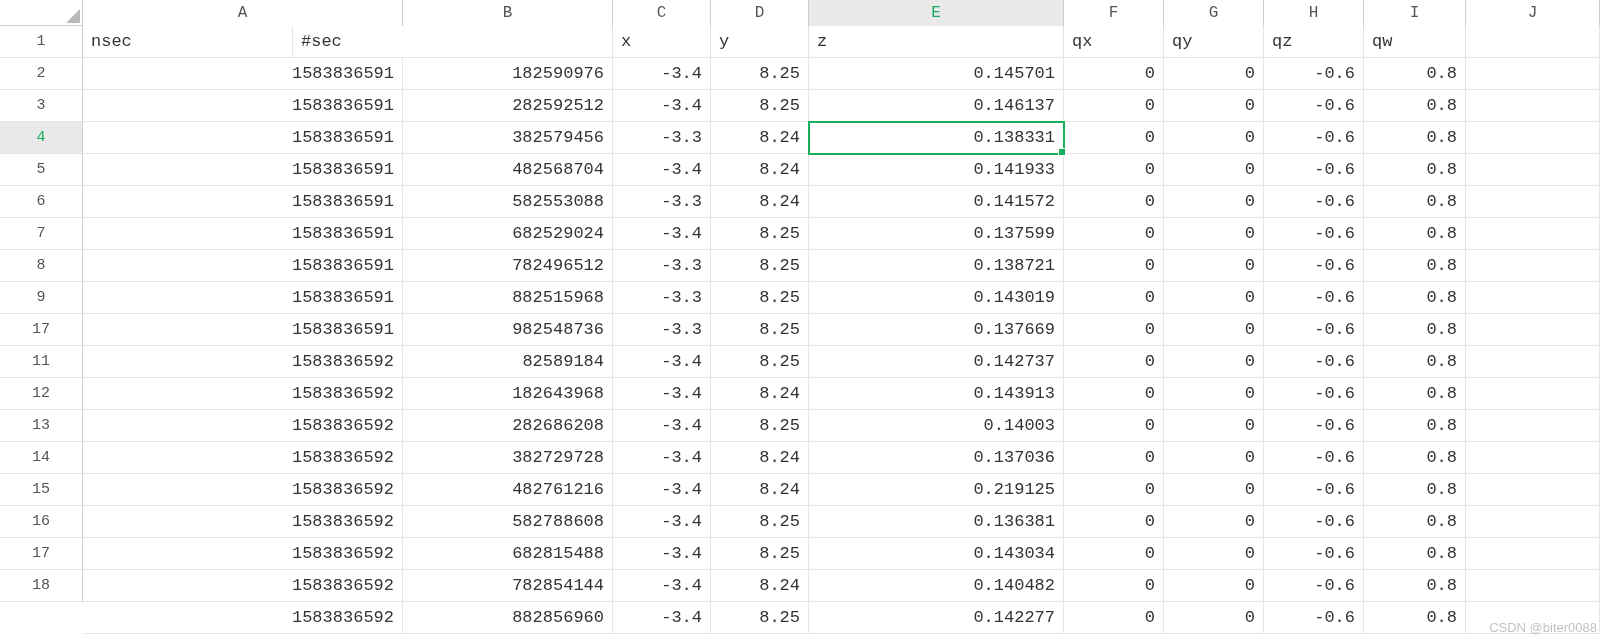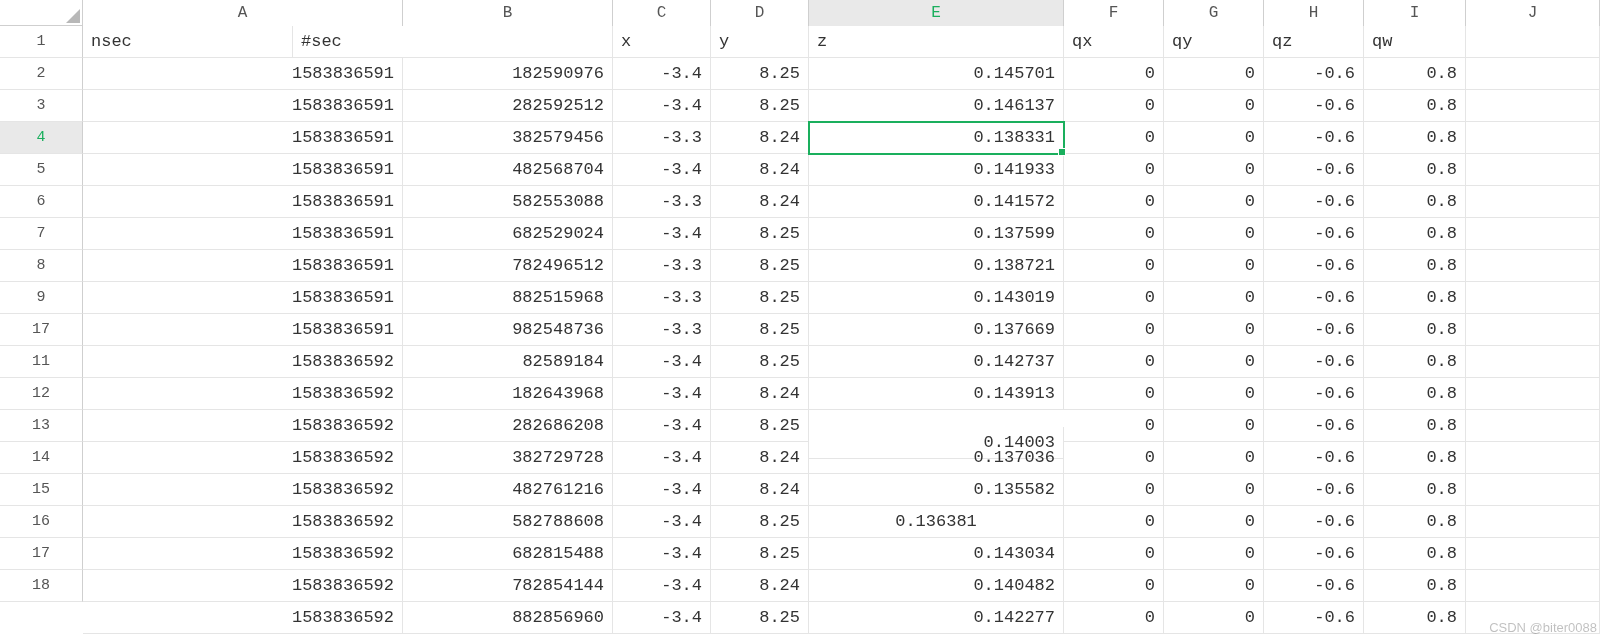--- a/index.html
+++ b/index.html
@@ -329,21 +329,21 @@
         <div class="cell num" style="width: 100px; height: 32px; line-height: 32px;">0</div>
         <div class="cell num" style="width: 100px; height: 32px; line-height: 32px;">-0.6</div>
         <div class="cell num" style="width: 102px; height: 32px; line-height: 32px;">0.8</div>
         <div class="cell num" style="width: 134px; height: 32px; line-height: 32px;"></div>
       </div>
       <div class="grid-row" style="height: 32px;">
         <div class="cell num" style="width: 320px; height: 32px; line-height: 32px;">1583836592</div>
         <div class="cell num" style="width: 210px; height: 32px; line-height: 32px;">282686208</div>
         <div class="cell num" style="width: 98px; height: 32px; line-height: 32px;">-3.4</div>
         <div class="cell num" style="width: 98px; height: 32px; line-height: 32px;">8.25</div>
-        <div class="cell num" style="width: 255px; height: 32px; line-height: 32px; margin-top: 17px;">0.14003</div>
+        <div class="cell num" style="width: 255px; height: 32px; line-height: 32px;">0.14003</div>
         <div class="cell num" style="width: 100px; height: 32px; line-height: 32px;">0</div>
         <div class="cell num" style="width: 100px; height: 32px; line-height: 32px;">0</div>
         <div class="cell num" style="width: 100px; height: 32px; line-height: 32px;">-0.6</div>
         <div class="cell num" style="width: 102px; height: 32px; line-height: 32px;">0.8</div>
         <div class="cell num" style="width: 134px; height: 32px; line-height: 32px;"></div>
       </div>
       <div class="grid-row" style="height: 32px;">
         <div class="cell num" style="width: 320px; height: 32px; line-height: 32px;">1583836592</div>
         <div class="cell num" style="width: 210px; height: 32px; line-height: 32px;">382729728</div>
         <div class="cell num" style="width: 98px; height: 32px; line-height: 32px;">-3.4</div>
@@ -353,33 +353,33 @@
         <div class="cell num" style="width: 100px; height: 32px; line-height: 32px;">0</div>
         <div class="cell num" style="width: 100px; height: 32px; line-height: 32px;">-0.6</div>
         <div class="cell num" style="width: 102px; height: 32px; line-height: 32px;">0.8</div>
         <div class="cell num" style="width: 134px; height: 32px; line-height: 32px;"></div>
       </div>
       <div class="grid-row" style="height: 32px;">
         <div class="cell num" style="width: 320px; height: 32px; line-height: 32px;">1583836592</div>
         <div class="cell num" style="width: 210px; height: 32px; line-height: 32px;">482761216</div>
         <div class="cell num" style="width: 98px; height: 32px; line-height: 32px;">-3.4</div>
         <div class="cell num" style="width: 98px; height: 32px; line-height: 32px;">8.24</div>
-        <div class="cell num" style="width: 255px; height: 32px; line-height: 32px;">0.135582</div>
+        <div class="cell num" style="width: 255px; height: 32px; line-height: 32px;">0.219125</div>
         <div class="cell num" style="width: 100px; height: 32px; line-height: 32px;">0</div>
         <div class="cell num" style="width: 100px; height: 32px; line-height: 32px;">0</div>
         <div class="cell num" style="width: 100px; height: 32px; line-height: 32px;">-0.6</div>
         <div class="cell num" style="width: 102px; height: 32px; line-height: 32px;">0.8</div>
         <div class="cell num" style="width: 134px; height: 32px; line-height: 32px;"></div>
       </div>
       <div class="grid-row" style="height: 32px;">
         <div class="cell num" style="width: 320px; height: 32px; line-height: 32px;">1583836592</div>
         <div class="cell num" style="width: 210px; height: 32px; line-height: 32px;">582788608</div>
         <div class="cell num" style="width: 98px; height: 32px; line-height: 32px;">-3.4</div>
         <div class="cell num" style="width: 98px; height: 32px; line-height: 32px;">8.25</div>
-        <div class="cell num" style="width: 255px; height: 32px; line-height: 32px; text-align: center;">0.136381</div>
+        <div class="cell num" style="width: 255px; height: 32px; line-height: 32px;">0.136381</div>
         <div class="cell num" style="width: 100px; height: 32px; line-height: 32px;">0</div>
         <div class="cell num" style="width: 100px; height: 32px; line-height: 32px;">0</div>
         <div class="cell num" style="width: 100px; height: 32px; line-height: 32px;">-0.6</div>
         <div class="cell num" style="width: 102px; height: 32px; line-height: 32px;">0.8</div>
         <div class="cell num" style="width: 134px; height: 32px; line-height: 32px;"></div>
       </div>
       <div class="grid-row" style="height: 32px;">
         <div class="cell num" style="width: 320px; height: 32px; line-height: 32px;">1583836592</div>
         <div class="cell num" style="width: 210px; height: 32px; line-height: 32px;">682815488</div>
         <div class="cell num" style="width: 98px; height: 32px; line-height: 32px;">-3.4</div>

